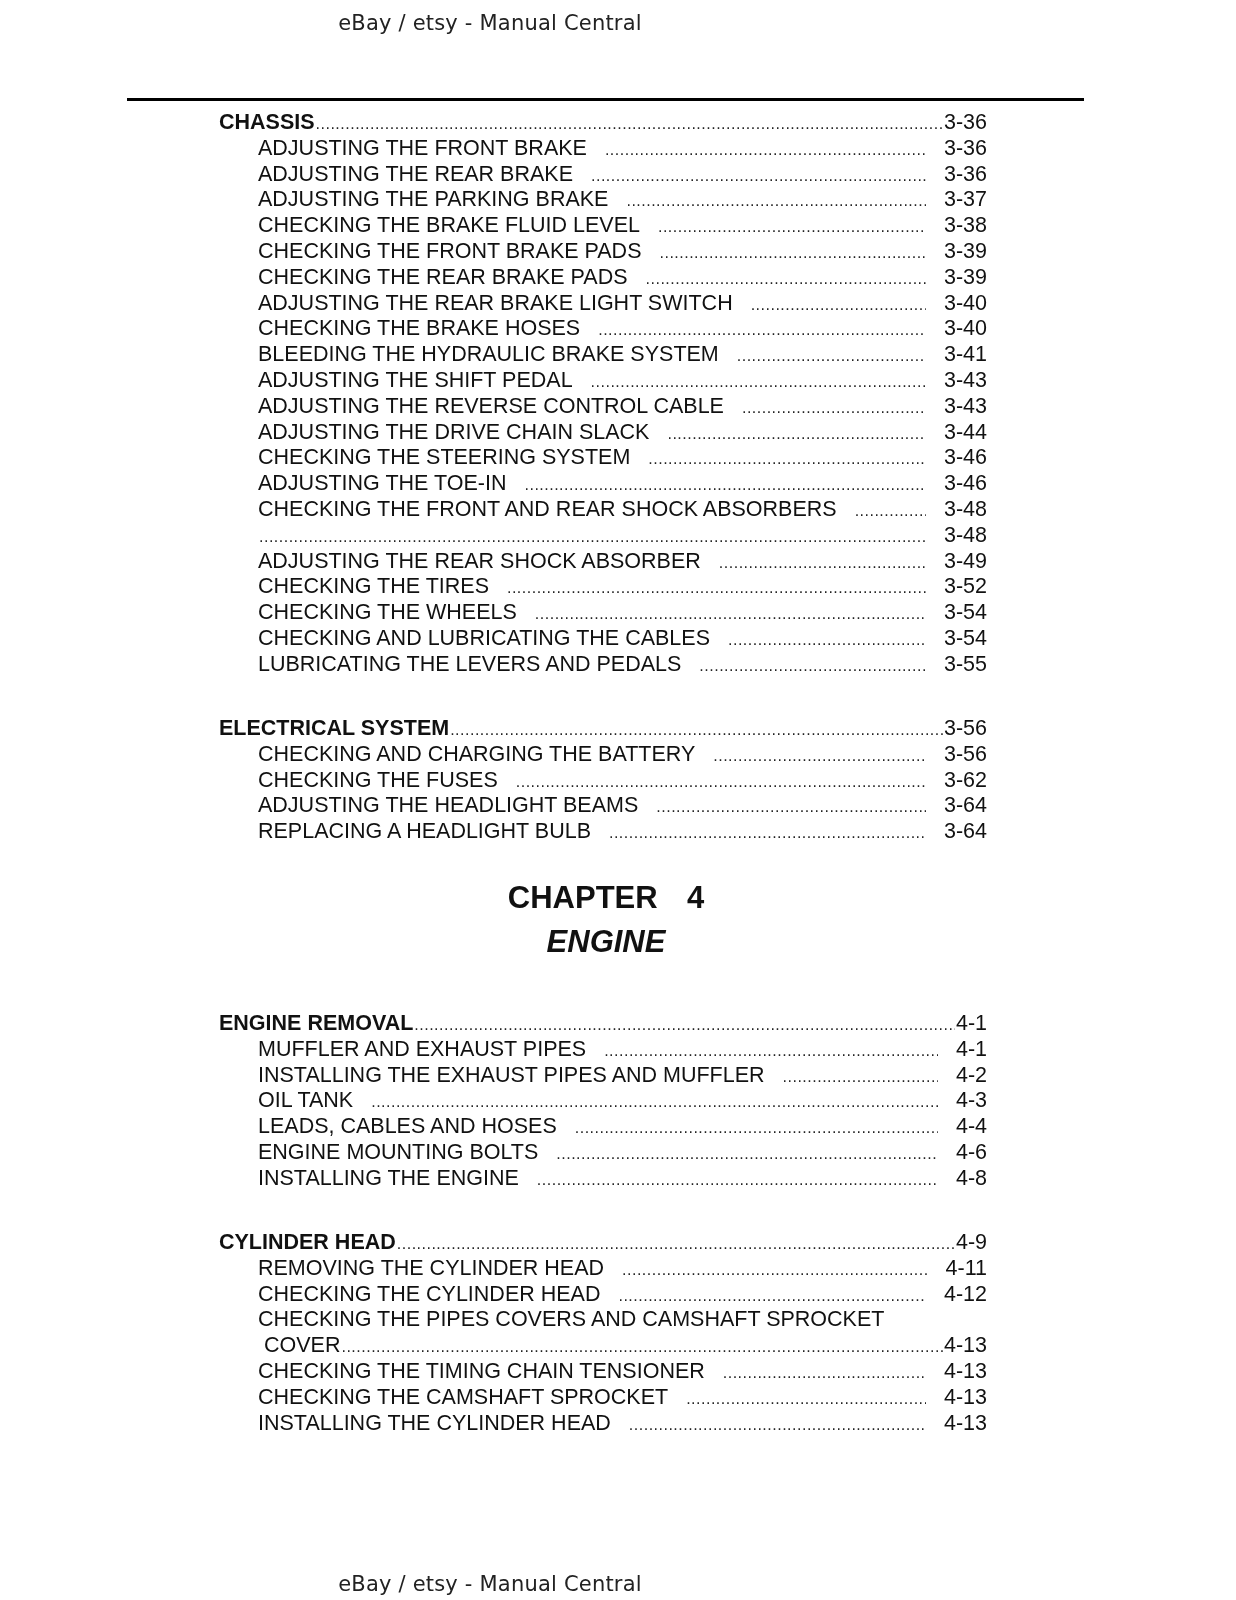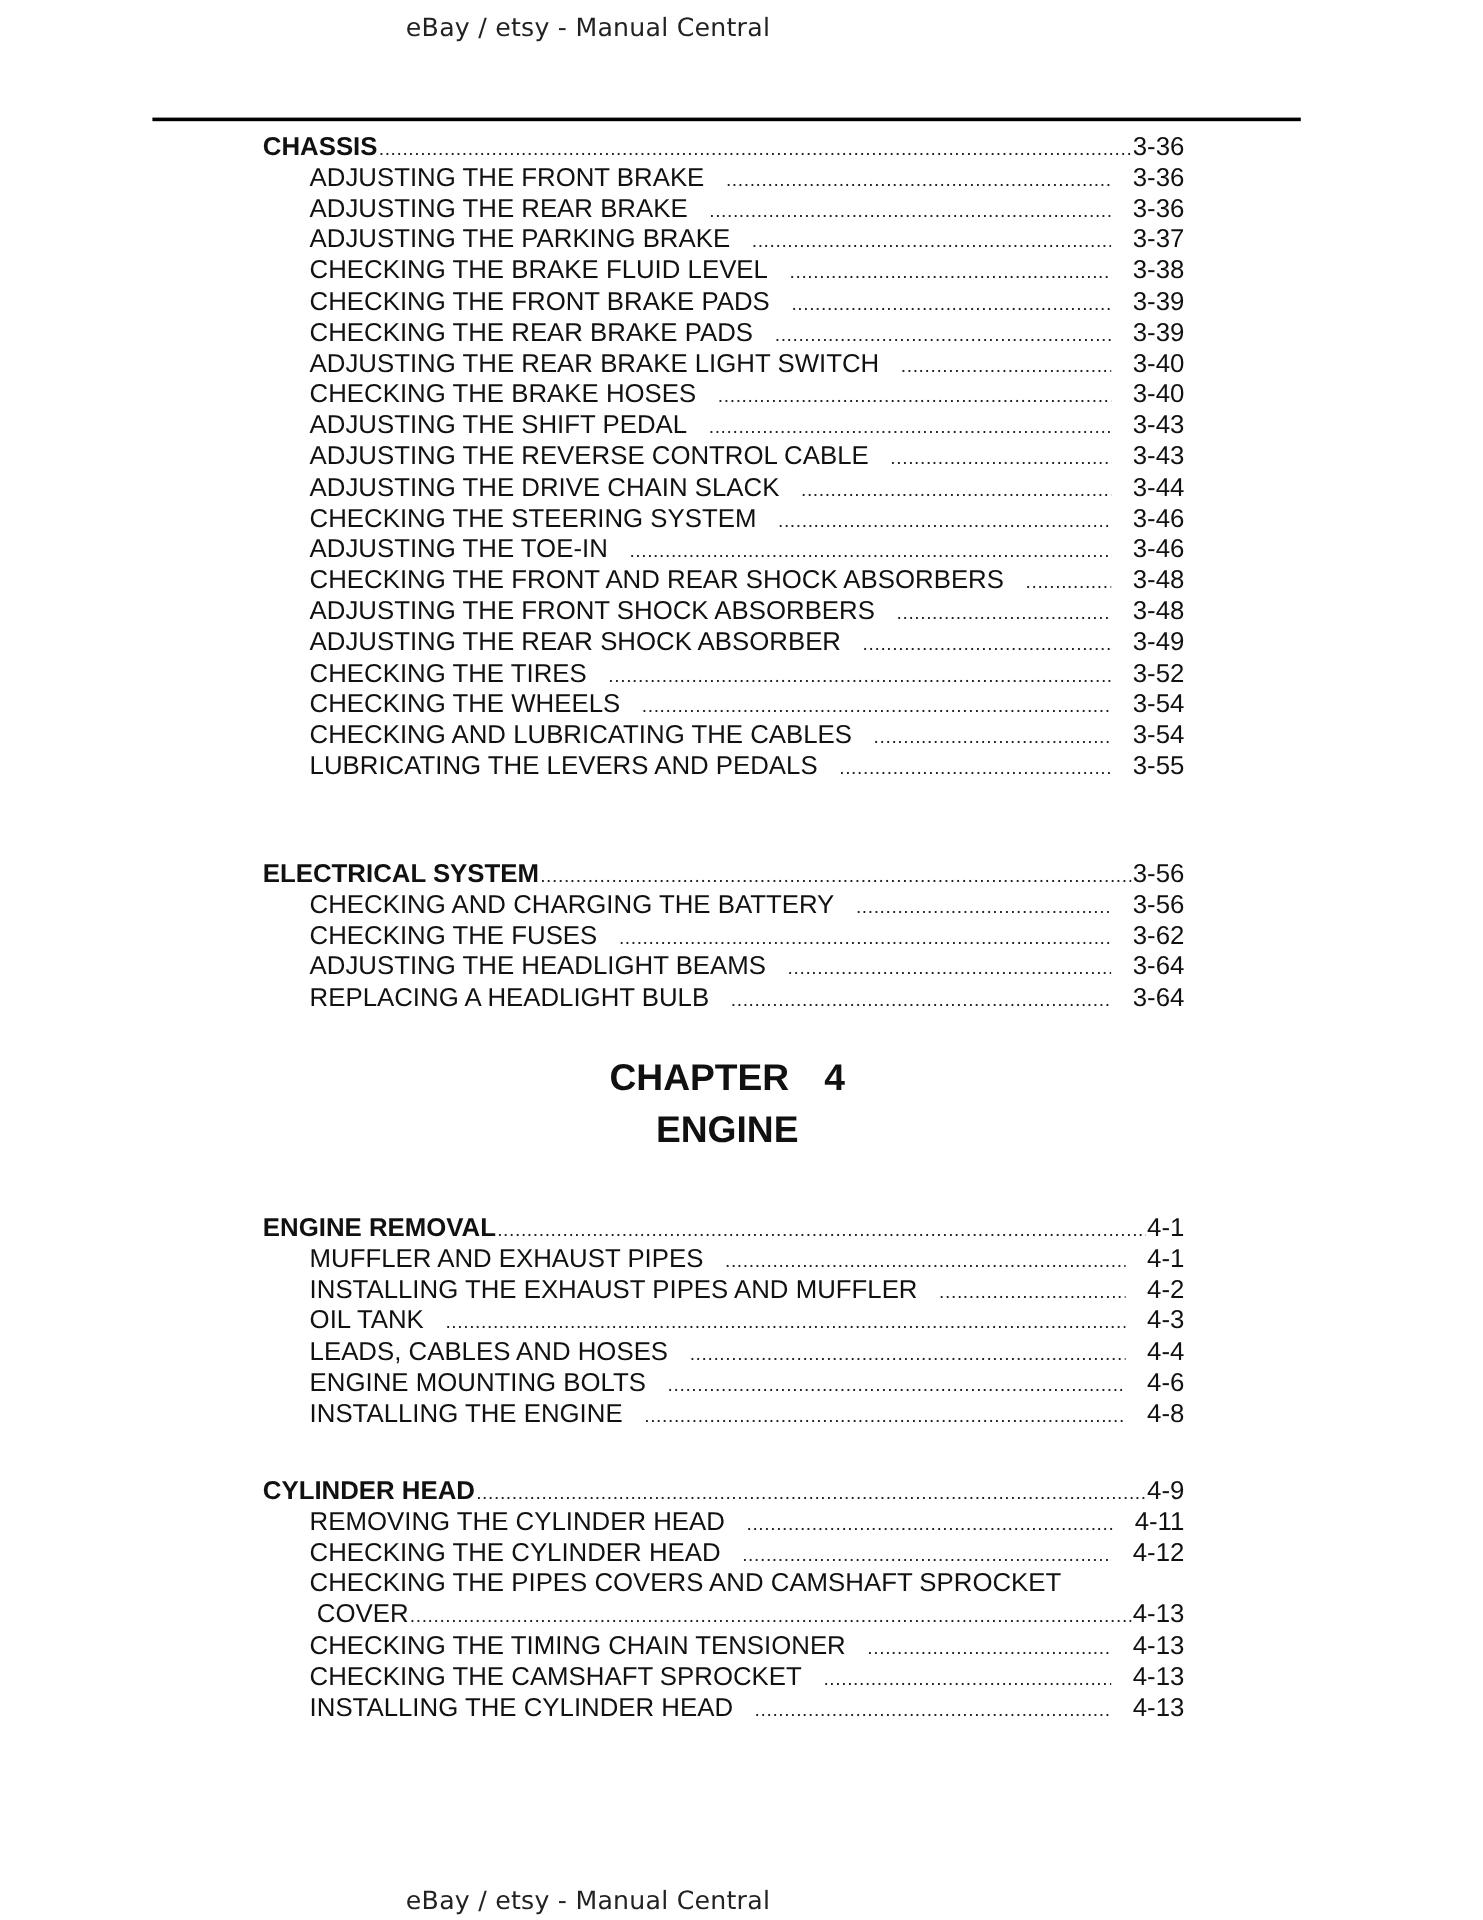--- a/index.html
+++ b/index.html
@@ -26,21 +26,21 @@
     .row .leader::before { content: "........................................................................................................................................................................................................................................"; }
     .row .page { flex: 0 0 auto; font-weight: normal; }
     .row.wrap { height: 25.8px; }
     .row.wrap .label { }
     .row.cont { padding-left: 45px; }
     .chapter {
       position: absolute; left: 0; width: 1212px; text-align: center;
       font-family: "Liberation Sans", sans-serif; font-weight: bold; font-size: 31px; color: #111;
     }
     .chapter-num { top: 880px; word-spacing: 6px; }
-    .chapter-name { top: 924px; }
+    .chapter-name { top: 924px; font-style: italic; }
   </style>
 </head>
 <body>
 
 <div class="watermark wm-top">eBay / etsy - Manual Central</div>
 <div class="rule"></div>
 
 <div class="toc" style="top:110px;">
   <div class="row section">
     <span class="label">CHASSIS</span>
@@ -81,20 +81,25 @@
       <span class="label">ADJUSTING THE REAR BRAKE LIGHT SWITCH</span>
       <span class="leader"></span>
       <span class="page">3-40</span>
     </div>
   <div class="row sub">
       <span class="label">CHECKING THE BRAKE HOSES</span>
       <span class="leader"></span>
       <span class="page">3-40</span>
     </div>
   <div class="row sub">
+      <span class="label">BLEEDING THE HYDRAULIC BRAKE SYSTEM</span>
+      <span class="leader"></span>
+      <span class="page">3-41</span>
+    </div>
+  <div class="row sub">
       <span class="label">ADJUSTING THE SHIFT PEDAL</span>
       <span class="leader"></span>
       <span class="page">3-43</span>
     </div>
   <div class="row sub">
       <span class="label">ADJUSTING THE REVERSE CONTROL CABLE</span>
       <span class="leader"></span>
       <span class="page">3-43</span>
     </div>
   <div class="row sub">
@@ -111,21 +116,20 @@
       <span class="label">ADJUSTING THE TOE-IN</span>
       <span class="leader"></span>
       <span class="page">3-46</span>
     </div>
   <div class="row sub">
       <span class="label">CHECKING THE FRONT AND REAR SHOCK ABSORBERS</span>
       <span class="leader"></span>
       <span class="page">3-48</span>
     </div>
   <div class="row sub">
-      <span class="label">ADJUSTING THE FRONT SHOCK ABSORBERS</span>
       <span class="leader"></span>
       <span class="page">3-48</span>
     </div>
   <div class="row sub">
       <span class="label">ADJUSTING THE REAR SHOCK ABSORBER</span>
       <span class="leader"></span>
       <span class="page">3-49</span>
     </div>
   <div class="row sub">
       <span class="label">CHECKING THE TIRES</span>

